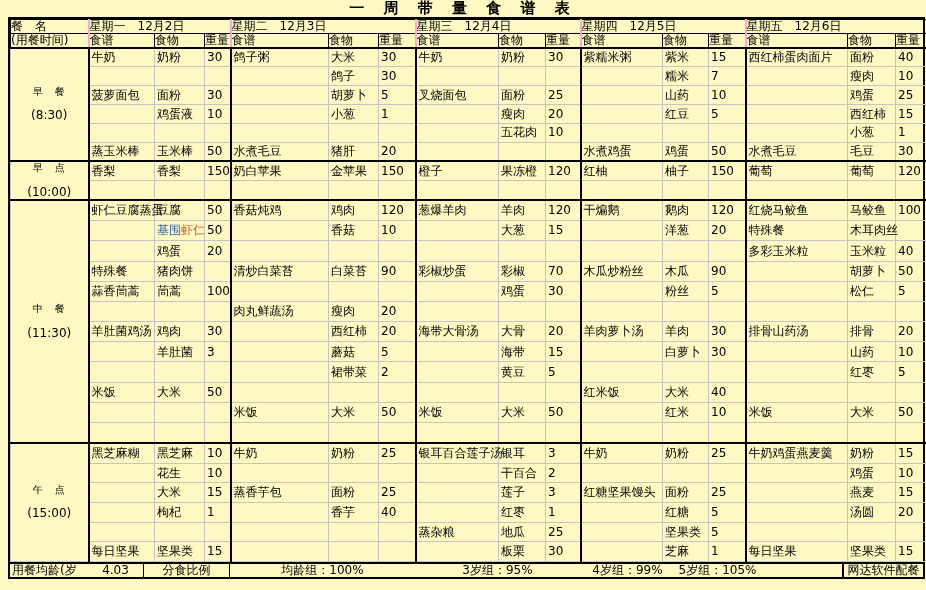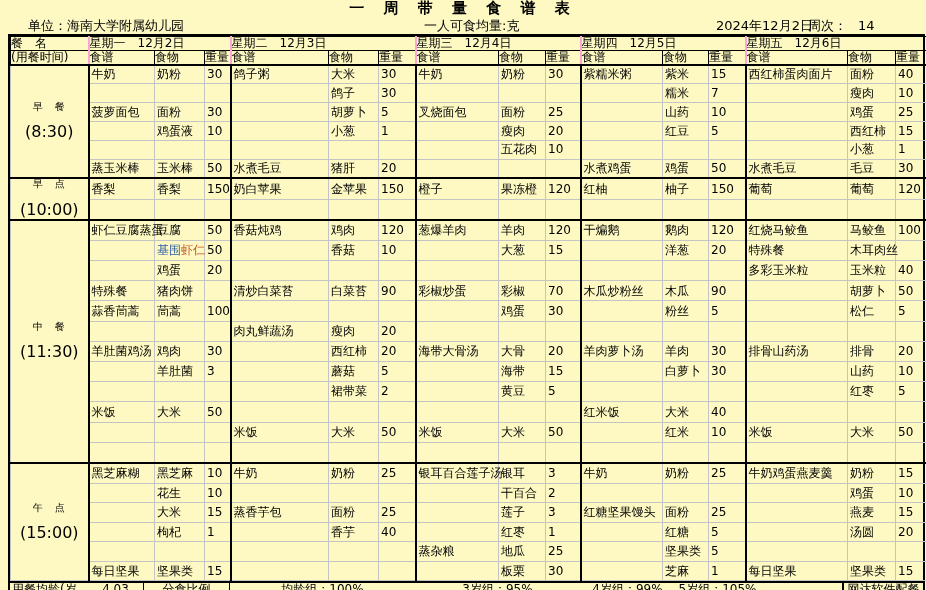--- a/index.html
+++ b/index.html
@@ -17,21 +17,21 @@
   .tablebox{margin-left:8px;width:917px;box-sizing:border-box;border:2px solid #000;border-bottom:none}
   table{border-collapse:collapse;table-layout:fixed;width:100%}
   td{border:1px solid #c4c4c4;padding:0 0 0 2px;white-space:nowrap;overflow:visible;
      line-height:1.05;vertical-align:middle;font-size:12px}
   .hd{border:1px solid #000;padding:0;overflow:hidden}
   .hrow1 td{height:13px}
   .hrow2 td{height:12px;border-bottom:2px solid #000}
   .day-h{border-left:2px solid #f9a8d4}
   .meal-cell{border-right:2px solid #000;text-align:center;padding:0}
   .meal-name{font-size:10px;letter-spacing:1px}
-  .meal-time{font-size:16px;margin-top:12px}
+  .meal-time{font-size:12px;margin-top:12px}
   td.c0{border-left:2px solid #000}
   tr.sec-start td{border-top:2px solid #000}
   .sec-0 td,.sec-1 td{height:17.8px}
   .sec-2 td{height:19.2px}
   .sec-3 td{height:18.6px}
 
   .stats-row{margin-left:8px;width:917px;box-sizing:border-box;border:2px solid #000;border-top:2px solid #000;
              display:flex;height:17px;align-items:center;font-size:12px;line-height:13px}
   .stats-row>div{box-sizing:border-box;height:100%;display:flex;align-items:center;justify-content:center;
                  overflow:hidden;white-space:nowrap}
@@ -46,27 +46,20 @@
   .fc8{width:81px;border-left:2px solid #000}
   .hl-part{font-weight:normal}
 </style>
 </head>
 <body>
 
 <div class="page">
 
   <div class="title-row">一 周 带 量 食 谱 表</div>
 
-  <div class="info-row">
-    <span class="unit-label">单位：海南大学附属幼儿园</span>
-    <span class="portion-label">一人可食均量:克</span>
-    <span class="report-date">2024年12月2日</span>
-    <span class="week-label">周次：</span>
-    <span class="week-value">14</span>
-  </div>
 
   <div class="tablebox">
     <table>
         <colgroup>
           <col style="width: 78px;">
           <col style="width: 66px;">
           <col style="width: 50px;">
           <col style="width: 26px;">
           <col style="width: 98px;">
           <col style="width: 50px;">

